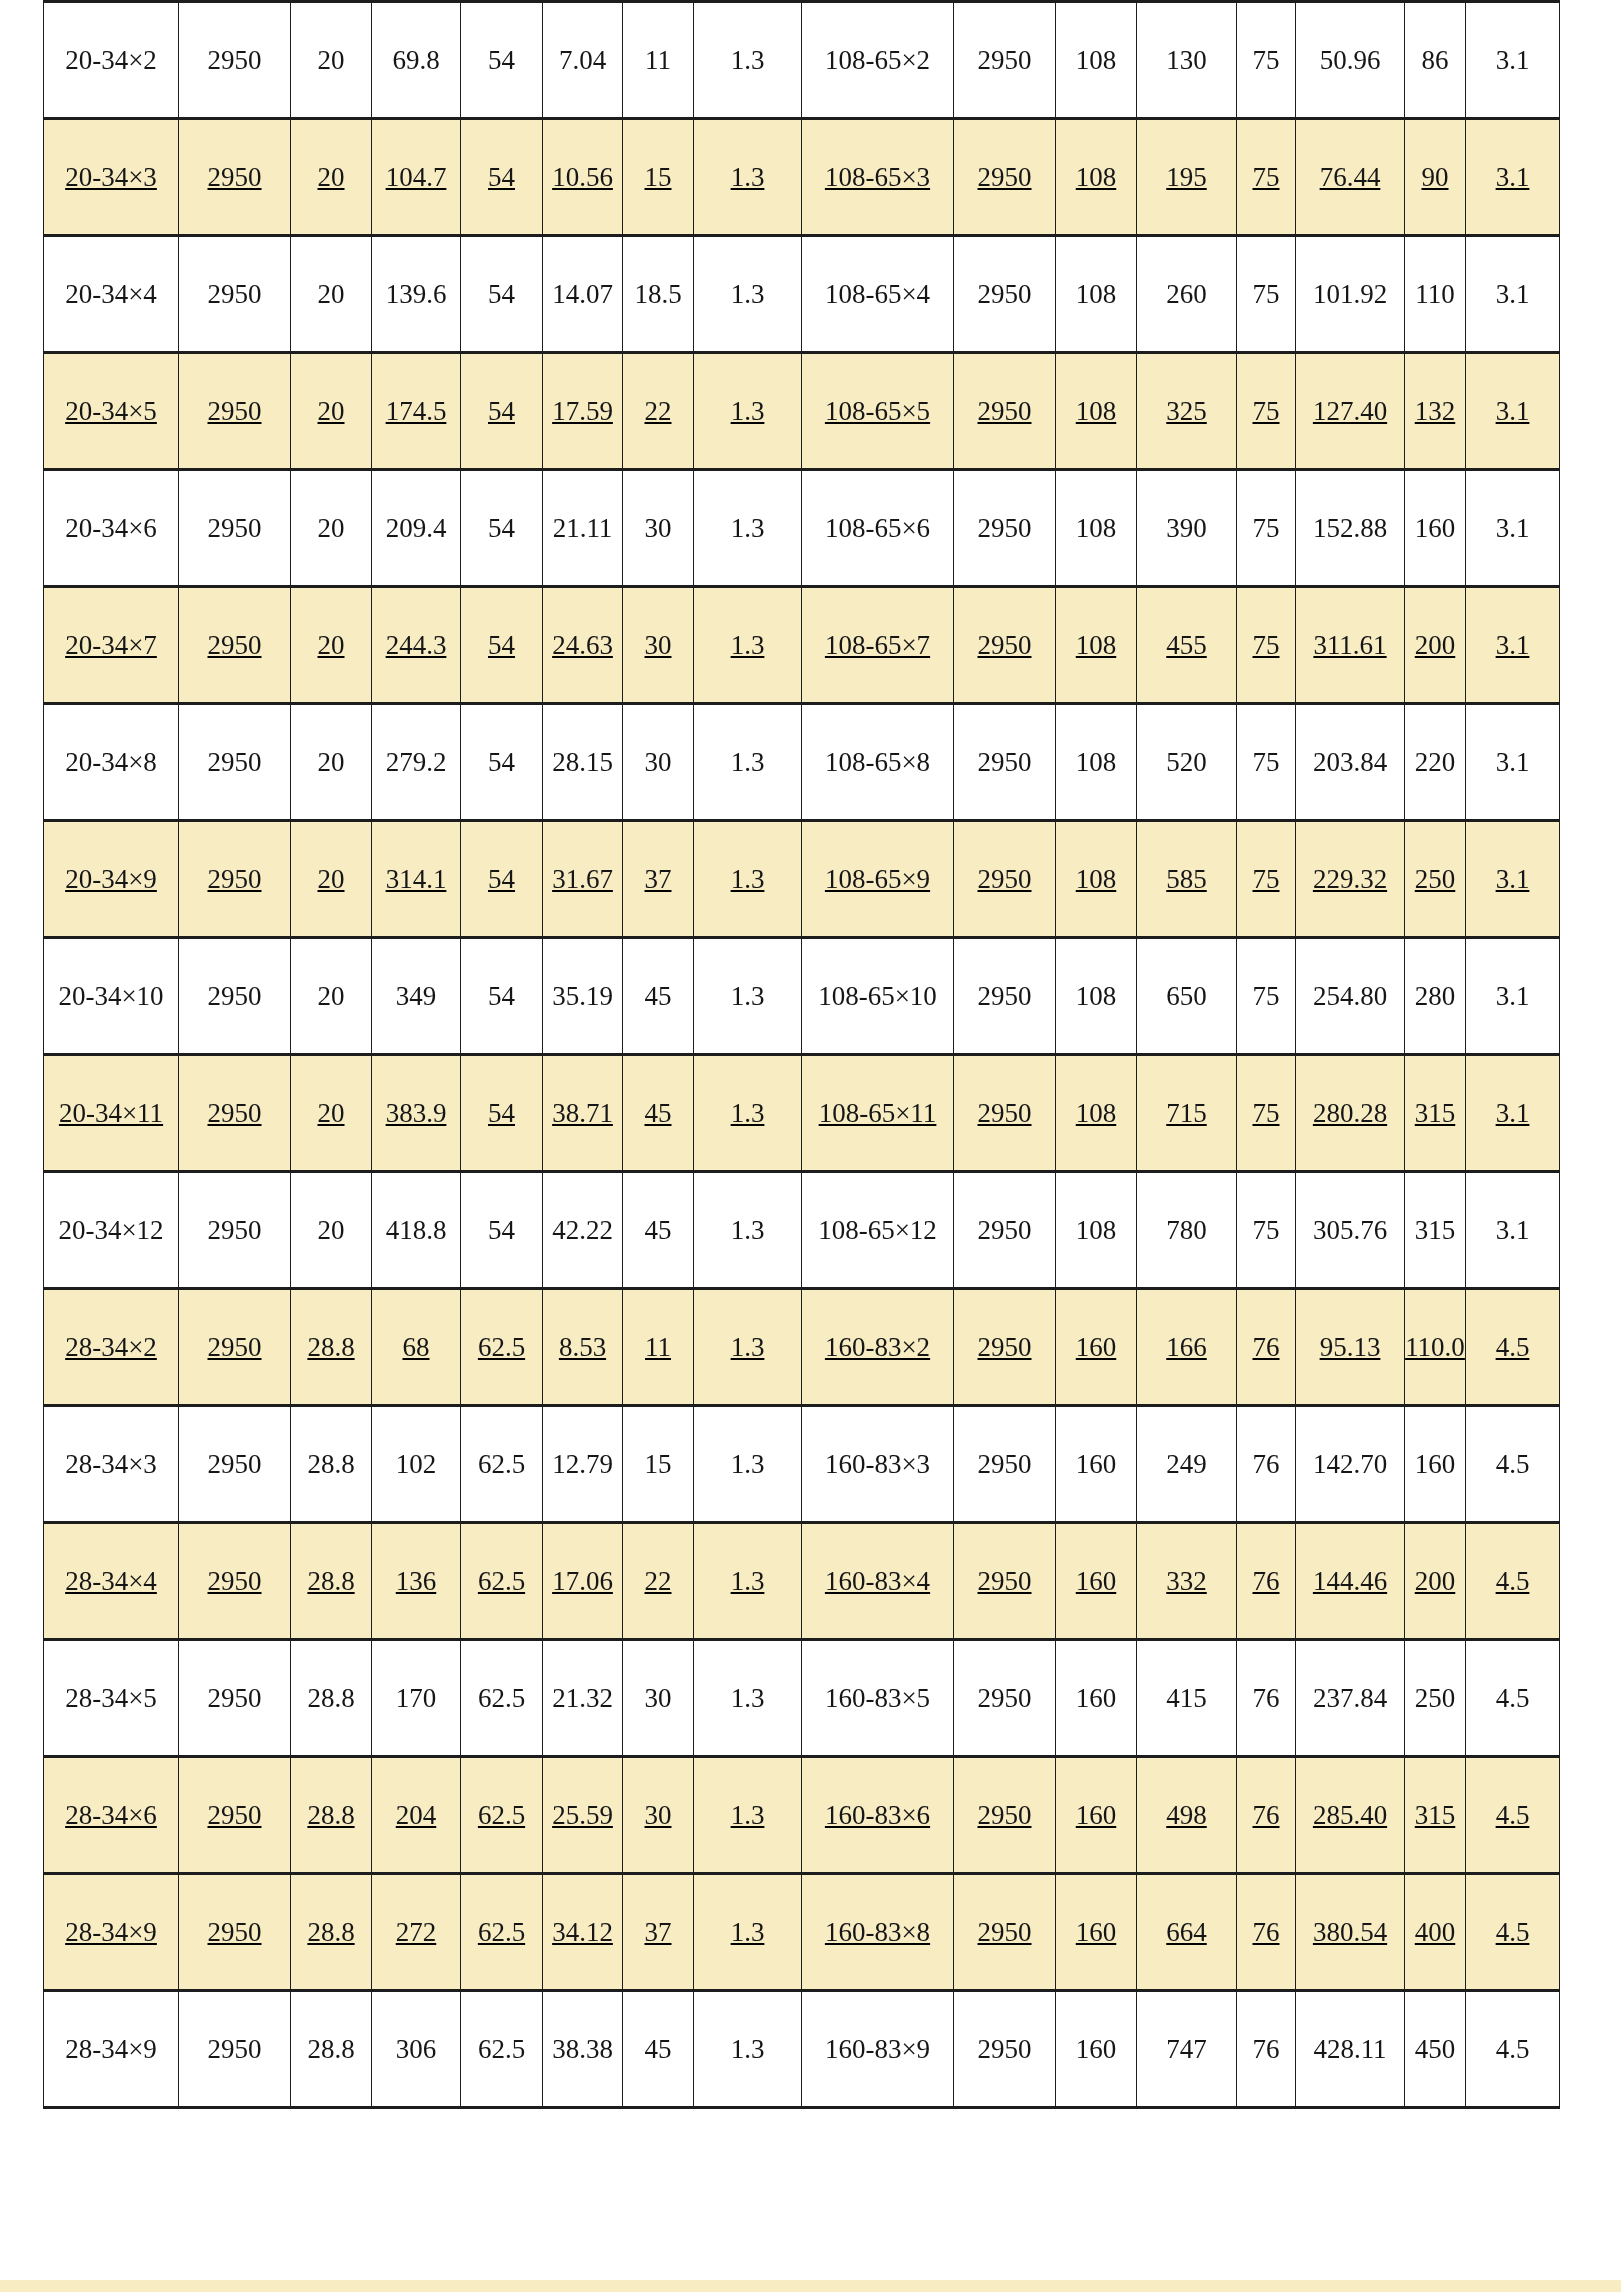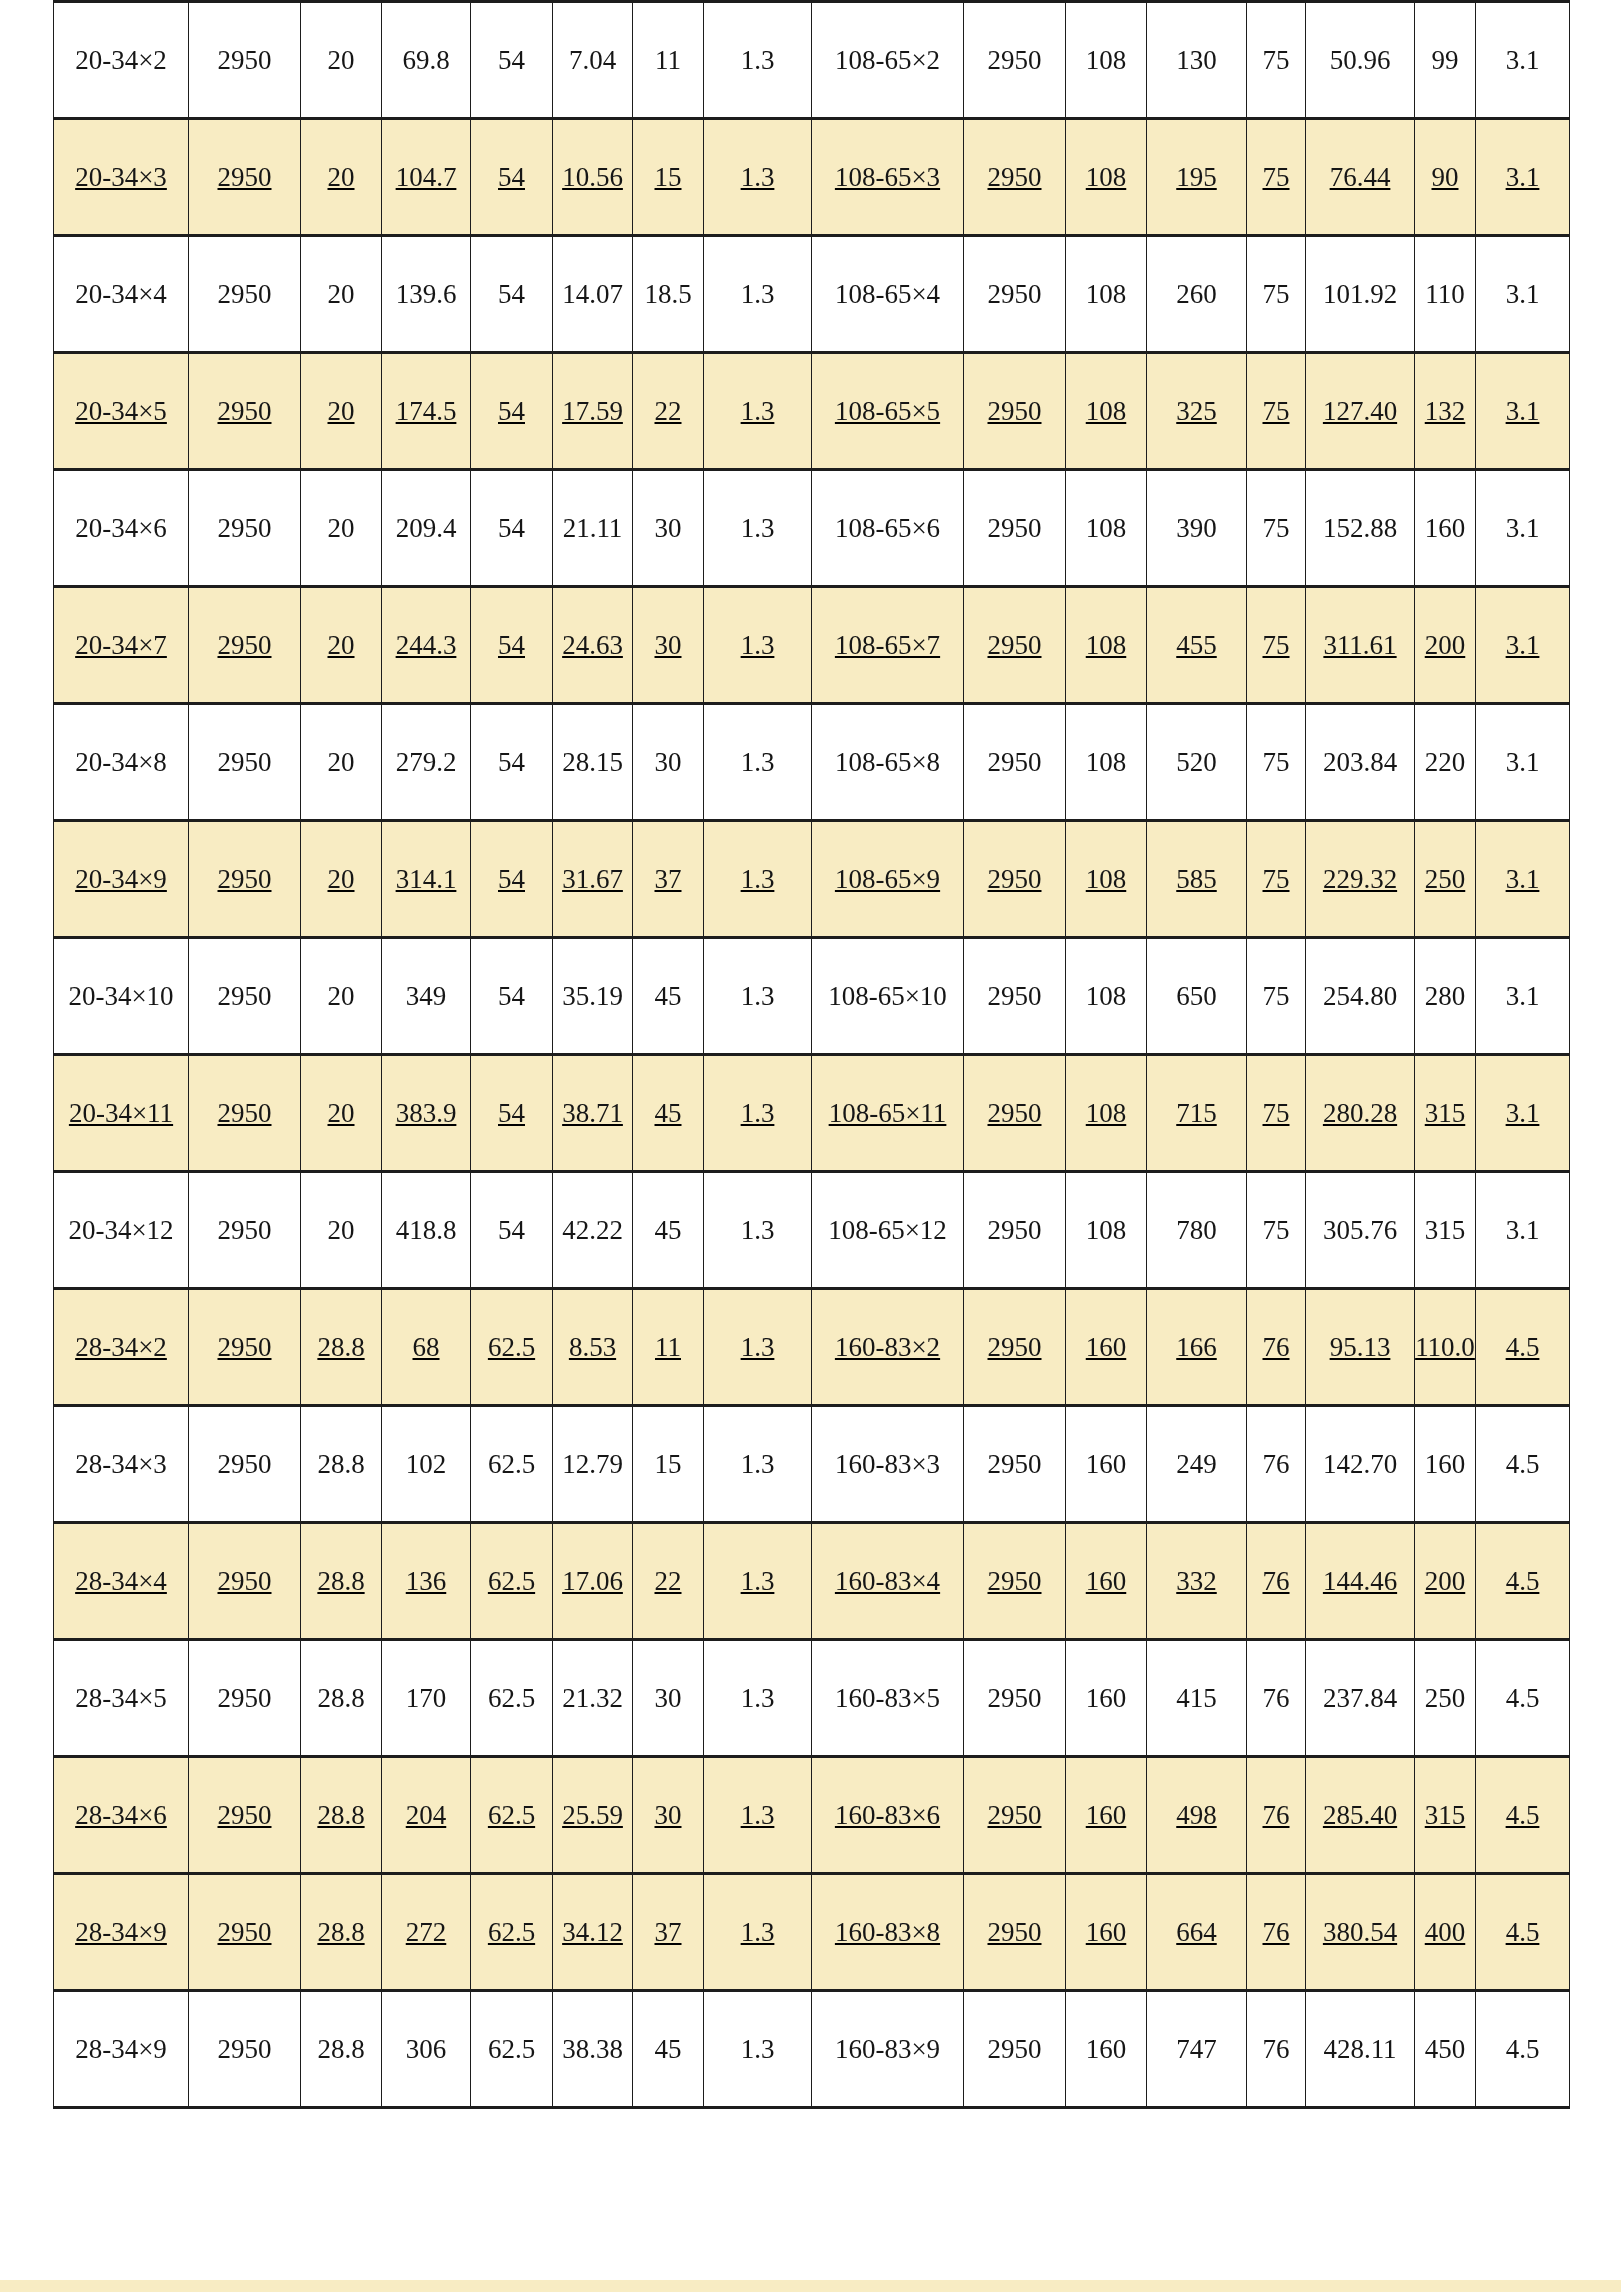--- a/index.html
+++ b/index.html
@@ -14,21 +14,21 @@
     overflow: hidden;
     font-family: "Liberation Serif", "DejaVu Serif", serif;
   }
   .page {
     position: absolute;
     inset: 0;
     background: var(--row-white, #ffffff);
   }
   table.spec {
     position: absolute;
-    left: 53px;
+    left: 43px;
     top: 0;
     border-collapse: collapse;
     table-layout: fixed;
     width: 1370px;
   }
   table.spec tr {
     height: 117px;
     background: var(--row-white, #ffffff);
   }
   table.spec tr.alt {
@@ -92,21 +92,21 @@
           <td>54</td>
           <td>7.04</td>
           <td>11</td>
           <td>1.3</td>
           <td>108-65×2</td>
           <td>2950</td>
           <td>108</td>
           <td>130</td>
           <td>75</td>
           <td>50.96</td>
-          <td>99</td>
+          <td>86</td>
           <td>3.1</td>
         </tr>
         <tr class="alt">
           <td>20-34×3</td>
           <td>2950</td>
           <td>20</td>
           <td>104.7</td>
           <td>54</td>
           <td>10.56</td>
           <td>15</td>

